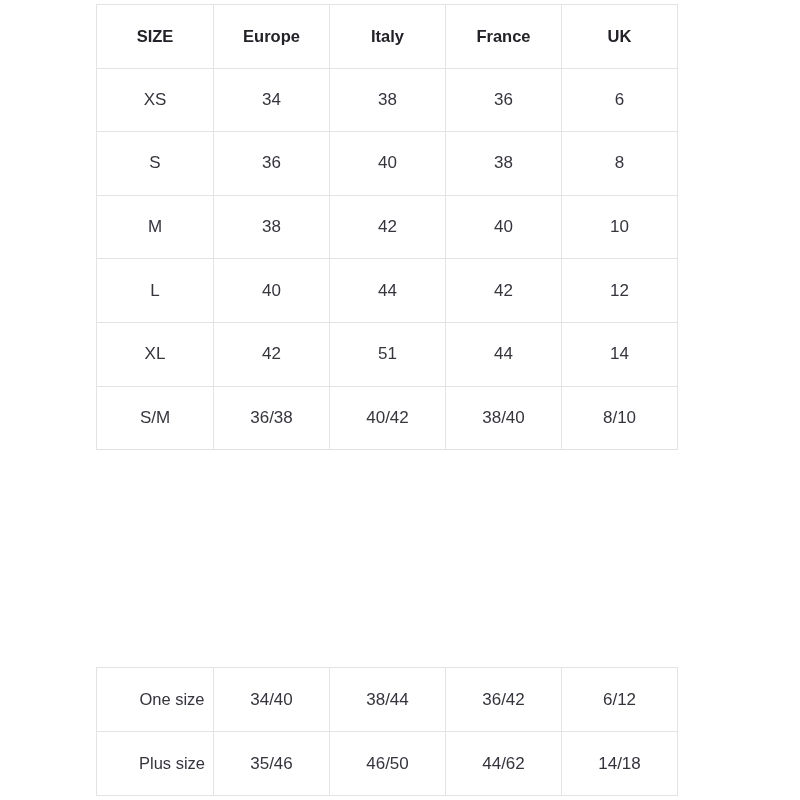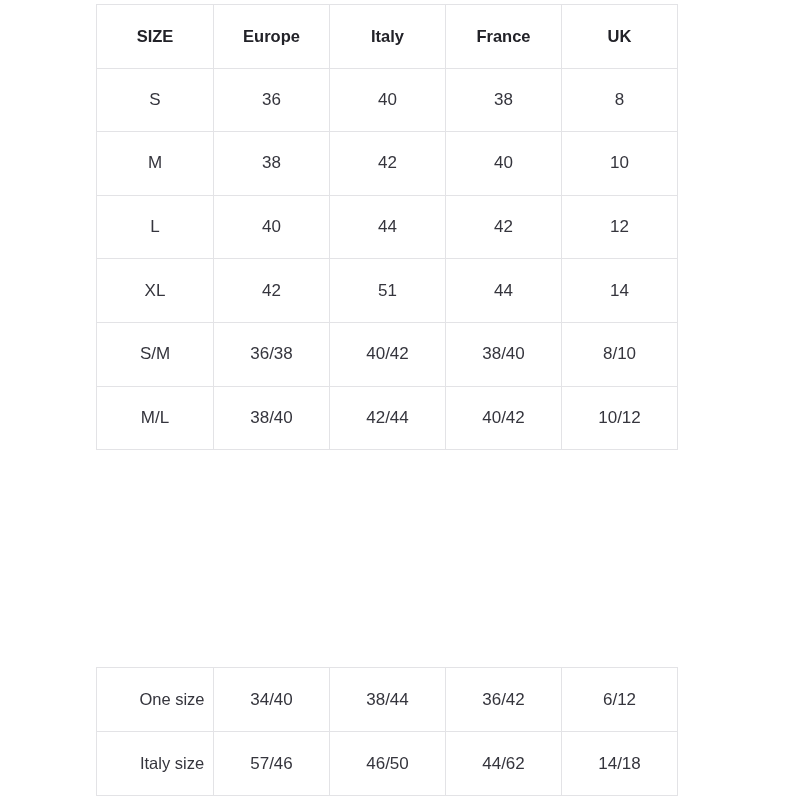--- a/index.html
+++ b/index.html
@@ -82,20 +82,27 @@
       <tr>
         <th>SIZE</th>
         <th>Europe</th>
         <th>Italy</th>
         <th>France</th>
         <th>UK</th>
       </tr>
     </thead>
     <tbody>
       <tr>
+        <td class="row-label">XS</td>
+        <td>34</td>
+        <td>38</td>
+        <td>36</td>
+        <td>6</td>
+      </tr>
+      <tr>
         <td class="row-label">S</td>
         <td>36</td>
         <td>40</td>
         <td>38</td>
         <td>8</td>
       </tr>
       <tr>
         <td class="row-label">M</td>
         <td>38</td>
         <td>42</td>
@@ -116,49 +123,42 @@
         <td>44</td>
         <td>14</td>
       </tr>
       <tr>
         <td class="row-label">S/M</td>
         <td>36/38</td>
         <td>40/42</td>
         <td>38/40</td>
         <td>8/10</td>
       </tr>
-      <tr>
-        <td class="row-label">M/L</td>
-        <td>38/40</td>
-        <td>42/44</td>
-        <td>40/42</td>
-        <td>10/12</td>
-      </tr>
     </tbody>
   </table>
 
   <table class="size-table secondary">
     <colgroup>
       <col class="c-size">
         <col class="c-europe">
         <col class="c-italy">
         <col class="c-france">
         <col class="c-uk">
     </colgroup>
     <tbody>
       <tr>
         <td class="row-label">One size</td>
         <td>34/40</td>
         <td>38/44</td>
         <td>36/42</td>
         <td>6/12</td>
       </tr>
       <tr>
-        <td class="row-label">Italy size</td>
-        <td>57/46</td>
+        <td class="row-label">Plus size</td>
+        <td>35/46</td>
         <td>46/50</td>
         <td>44/62</td>
         <td>14/18</td>
       </tr>
     </tbody>
   </table>
 
 </div>
 
 </body></html>

